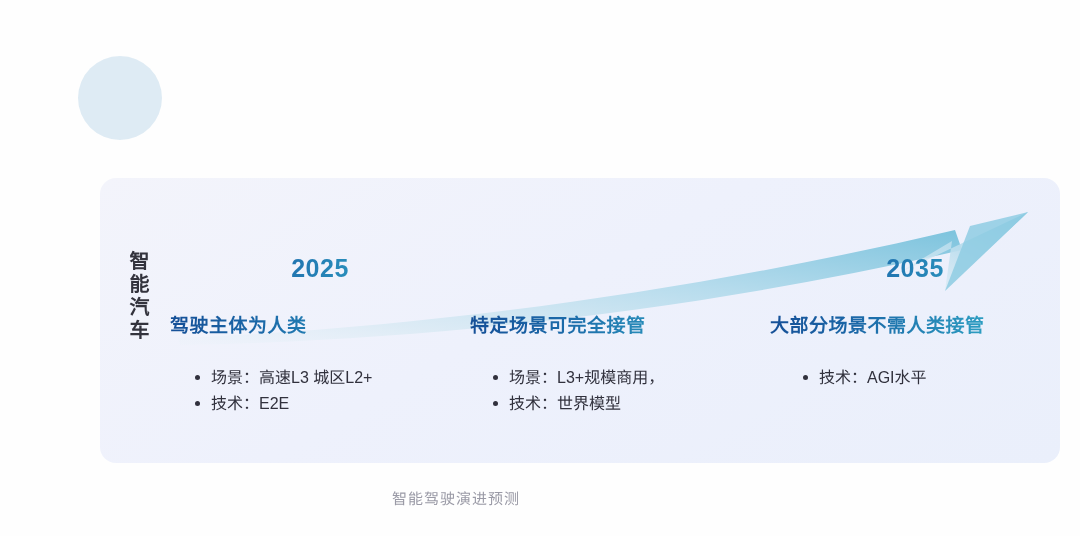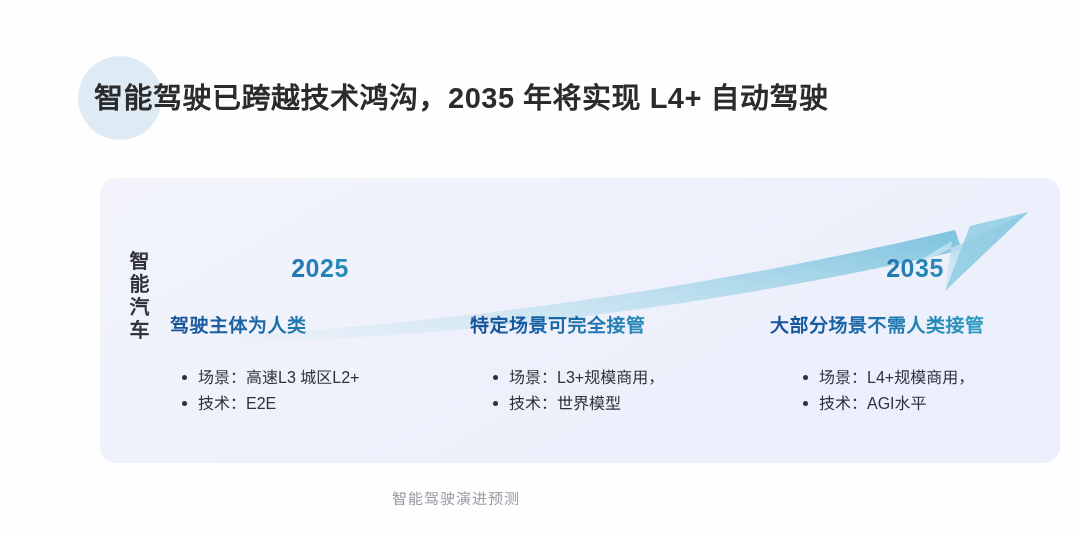--- a/index.html
+++ b/index.html
@@ -130,21 +130,21 @@
     white-space: nowrap;
   }
 
   .tl-bullets {
     position: absolute;
     top: 155px;
     font-size: 16px;
     color: #31313d;
     line-height: 1.62;
   }
-  .tl-col.c1 .tl-bullets { left: 11px; }
+  .tl-col.c1 .tl-bullets { left: 24px; }
   .tl-col.c2 .tl-bullets { left: 22px; }
   .tl-col.c3 .tl-bullets { left: 32px; }
 
   .bullet-row {
     position: relative;
     padding-left: 17px;
     white-space: nowrap;
   }
   .bullet-dot {
     position: absolute;
@@ -171,21 +171,20 @@
     font-size: 15px;
     color: #9a9aa6;
     letter-spacing: 1px;
   }
 </style>
 </head>
 <body>
 
 <div id="headline-area">
   <div id="headline-circle"></div>
-  <div id="headline-text">智能驾驶已跨越技术鸿沟，2035 年将实现 L4+ 自动驾驶</div>
 </div>
 
 <div id="timeline-card">
 
   <svg id="growth-arrow" viewBox="0 0 960 285" preserveAspectRatio="none" aria-hidden="true">
     <defs>
       <linearGradient id="arrGrad" x1="0" y1="1" x2="1" y2="0">
         <stop offset="0%" stop-color="#e7f1f7" stop-opacity="0.15"></stop>
         <stop offset="22%" stop-color="#d7e9f3" stop-opacity="0.75"></stop>
         <stop offset="58%" stop-color="#b4dbec" stop-opacity="0.95"></stop>
@@ -231,24 +230,20 @@
         </div>
       </div>
     </div>
 
     <div class="tl-col c3">
       <div class="tl-year">2035</div>
       <div class="tl-sub">大部分场景不需人类接管</div>
       <div class="tl-bullets">
         <div class="bullet-row">
           <span class="bullet-dot"></span>
-          <span>场景：L4+规模商用，</span>
-        </div>
-        <div class="bullet-row">
-          <span class="bullet-dot"></span>
           <span>技术：AGI水平</span>
         </div>
       </div>
     </div>
 
   </div>
 </div>
 
 <div id="figure-caption">智能驾驶演进预测</div>
 

